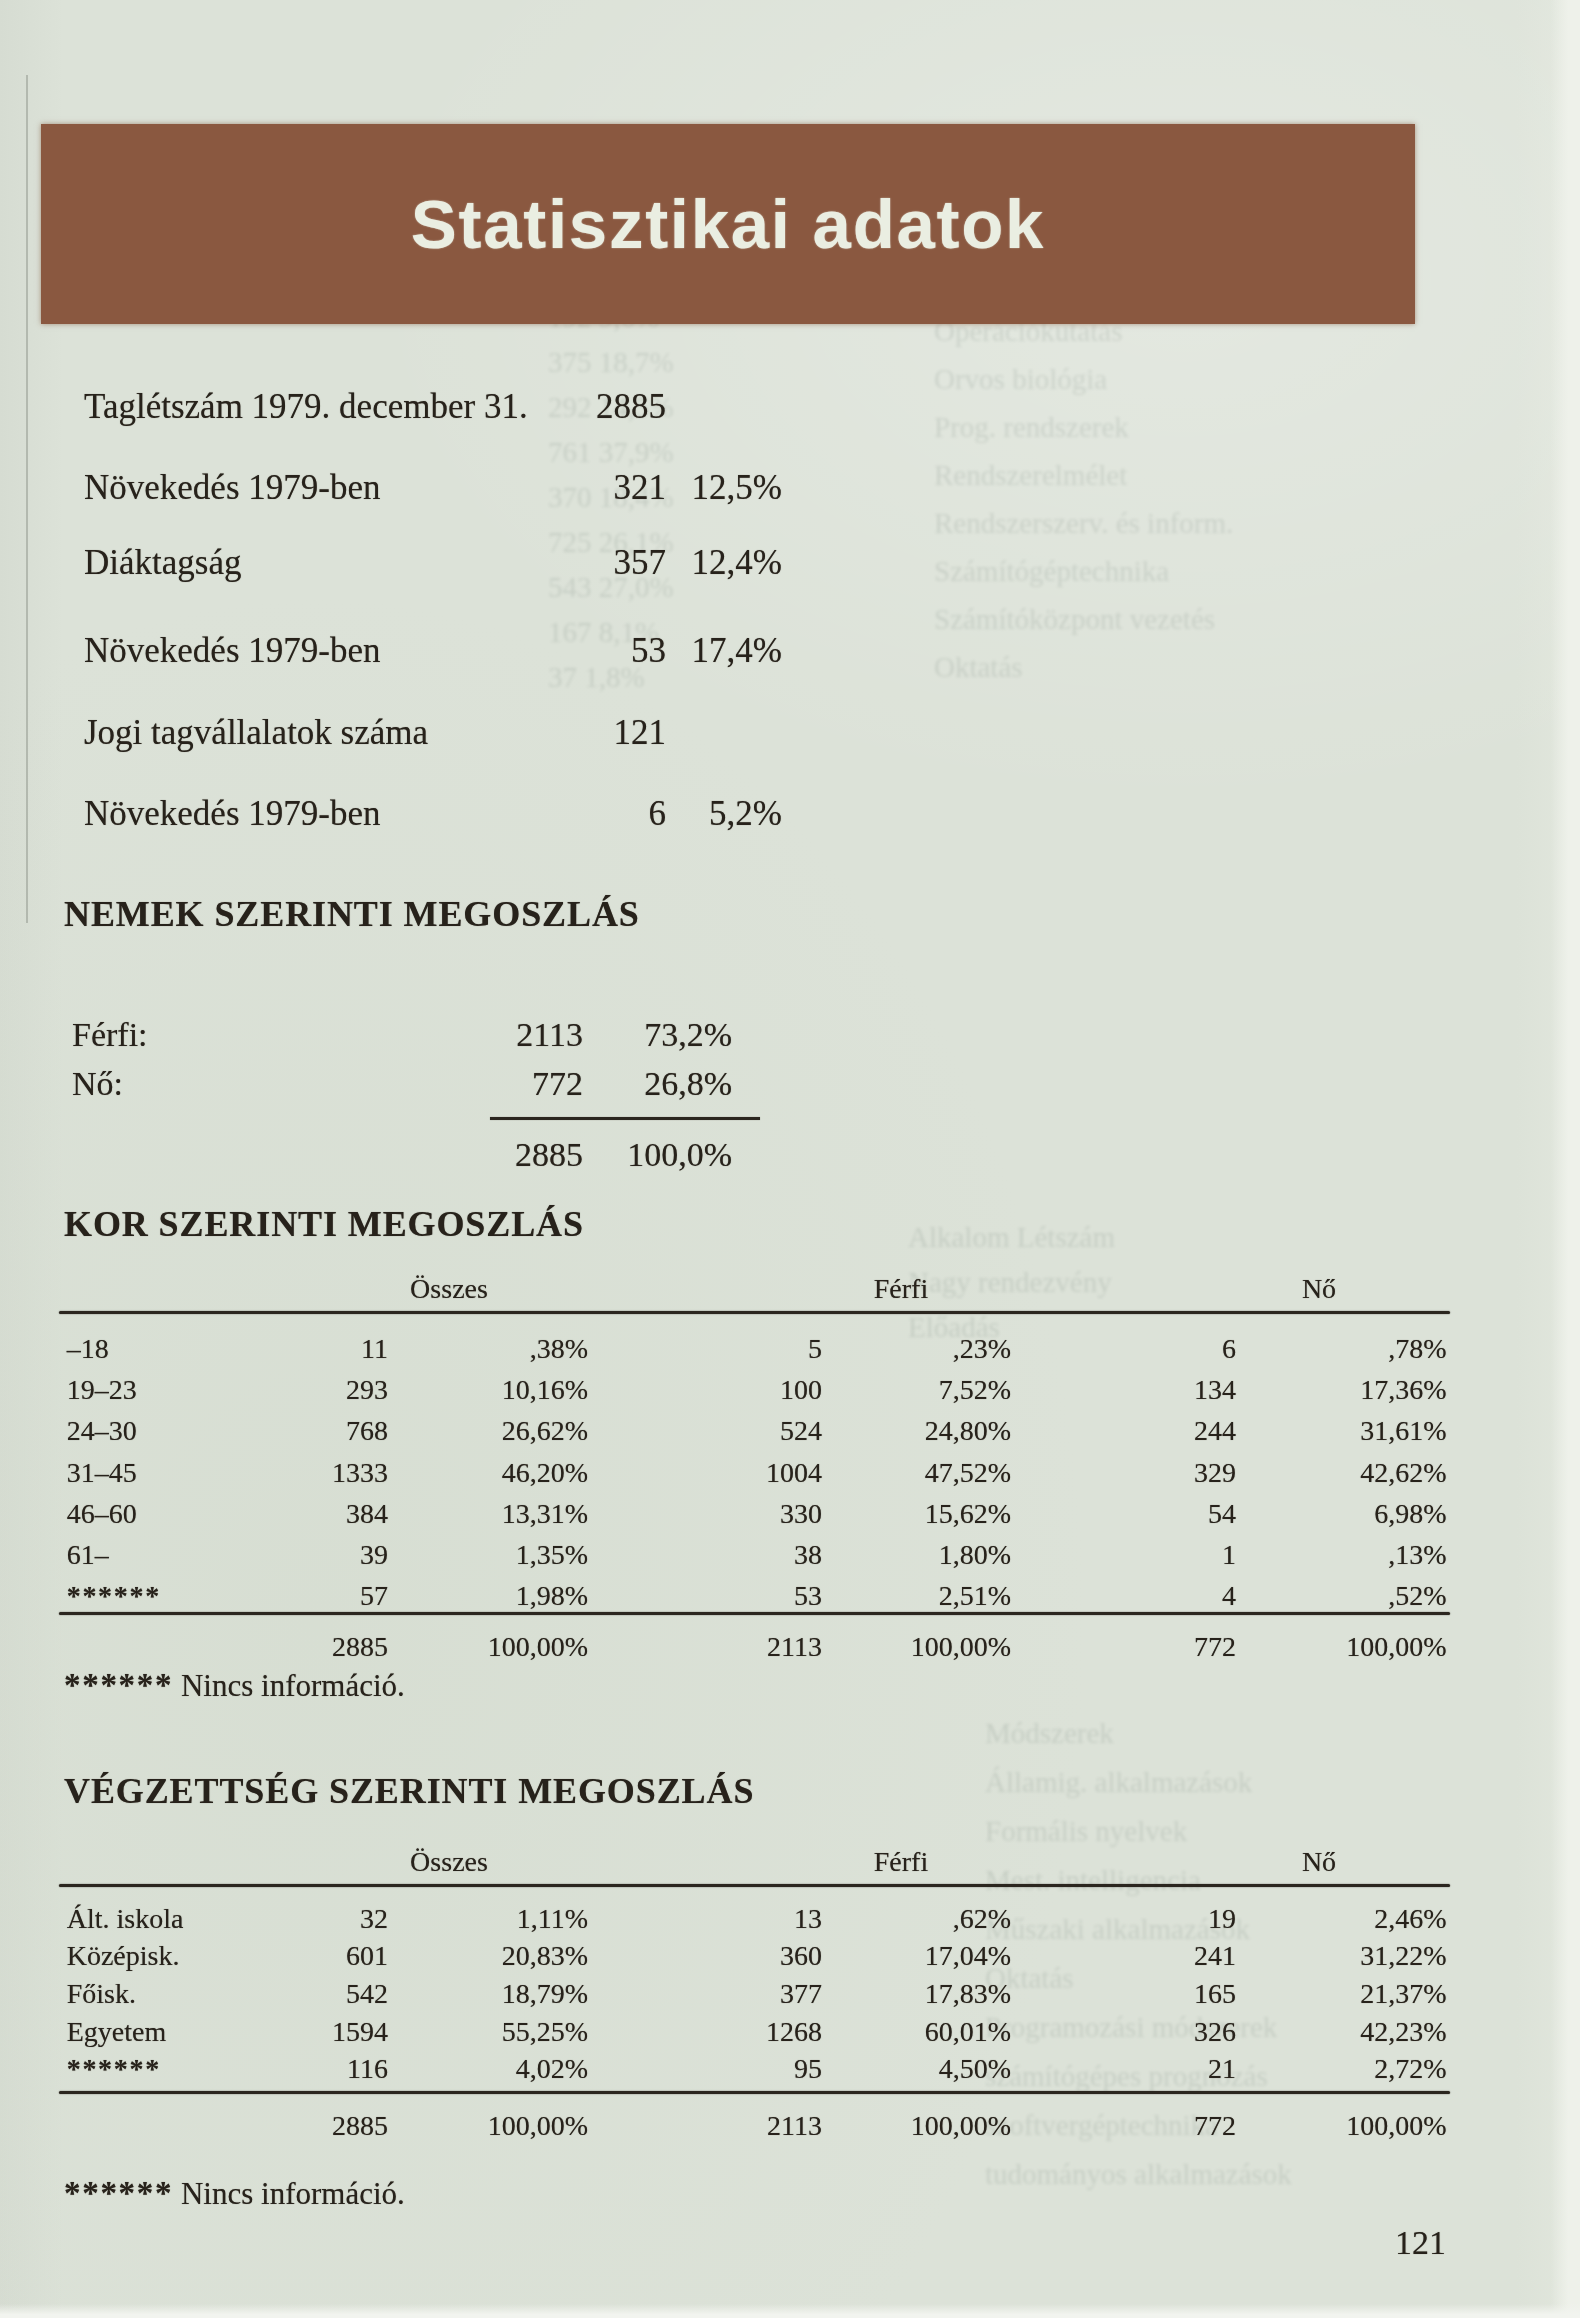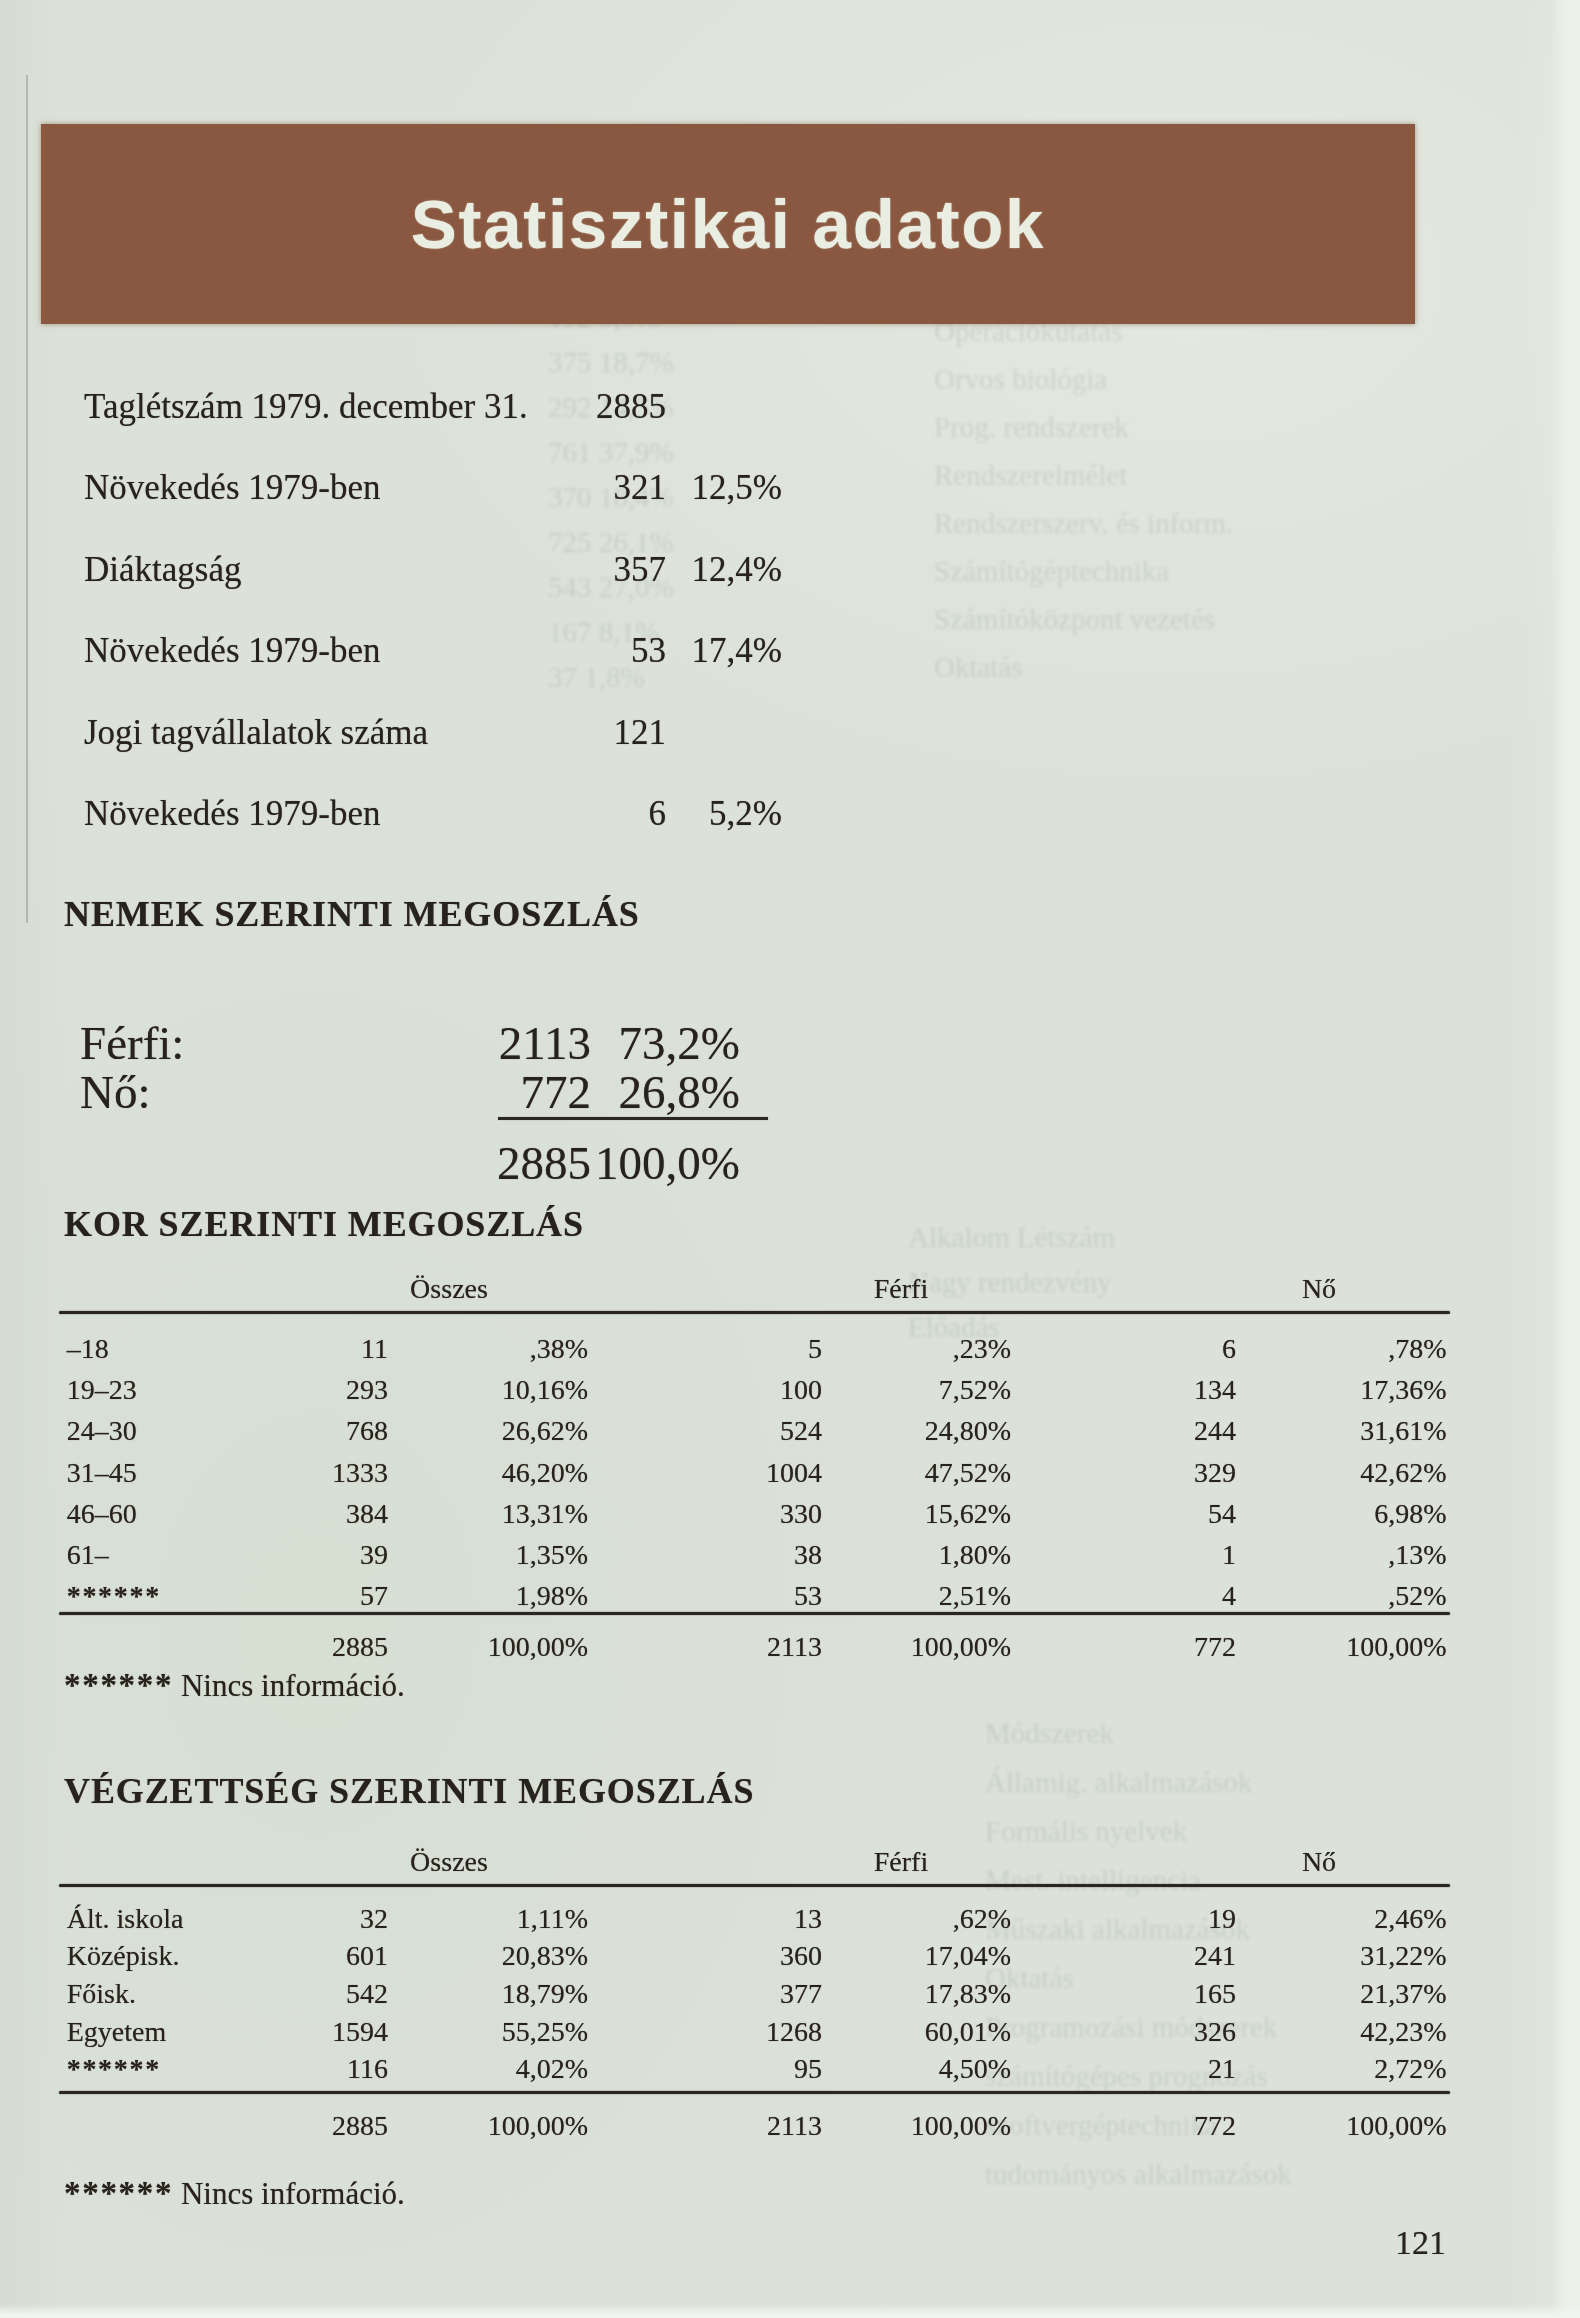--- a/index.html
+++ b/index.html
@@ -40,21 +40,21 @@
   .summary{left:64px;top:387px;width:698px;height:480px;font-size:35px;margin-left:20px;}
   .s-row{position:absolute;left:0;width:100%;height:43px;}
   .s-label{position:absolute;left:0;white-space:nowrap;}
   .s-val{position:absolute;right:116px;text-align:right;}
   .s-pct{position:absolute;right:0;text-align:right;}
 
   
   .sec-head{font-weight:bold;font-size:36px;letter-spacing:0.9px;white-space:nowrap;}
 
   
-  .gender{left:80px;top:1016px;width:688px;height:197px;font-size:47px;}
+  .gender{left:72px;top:1016px;width:688px;height:197px;font-size:34px;}
   .g-row{position:absolute;left:0;width:100%;height:43px;}
   .g-label{position:absolute;left:0;}
   .g-val{position:absolute;right:177px;text-align:right;}
   .g-pct{position:absolute;right:28px;text-align:right;}
   .g-rule{position:absolute;left:418px;right:0;top:101px;height:2.6px;background:#2b261f;box-shadow:0 0 0.9px rgba(43,38,31,.7);}
 
   
   .dtable{left:59px;width:1391px;font-size:28px;}
   .th{position:absolute;transform:translateX(-50%);white-space:nowrap;}
   .rule{position:absolute;left:0;width:100%;height:3.4px;background:#2b261f;border-radius:1.7px;box-shadow:0 0 1.3px rgba(43,38,31,.8);}
@@ -121,21 +121,21 @@
     <div class="s-row" style="top:0px">
       <span class="s-label">Taglétszám 1979. december 31.</span>
       <span class="s-val">2885</span>
       <span class="s-pct"></span>
     </div>
     <div class="s-row" style="top:81px">
       <span class="s-label">Növekedés 1979-ben</span>
       <span class="s-val">321</span>
       <span class="s-pct">12,5%</span>
     </div>
-    <div class="s-row" style="top:163px">
+    <div class="s-row" style="top:156px">
       <span class="s-label">Diáktagság</span>
       <span class="s-val">357</span>
       <span class="s-pct">12,4%</span>
     </div>
     <div class="s-row" style="top:244px">
       <span class="s-label">Növekedés 1979-ben</span>
       <span class="s-val">53</span>
       <span class="s-pct">17,4%</span>
     </div>
     <div class="s-row" style="top:326px">

